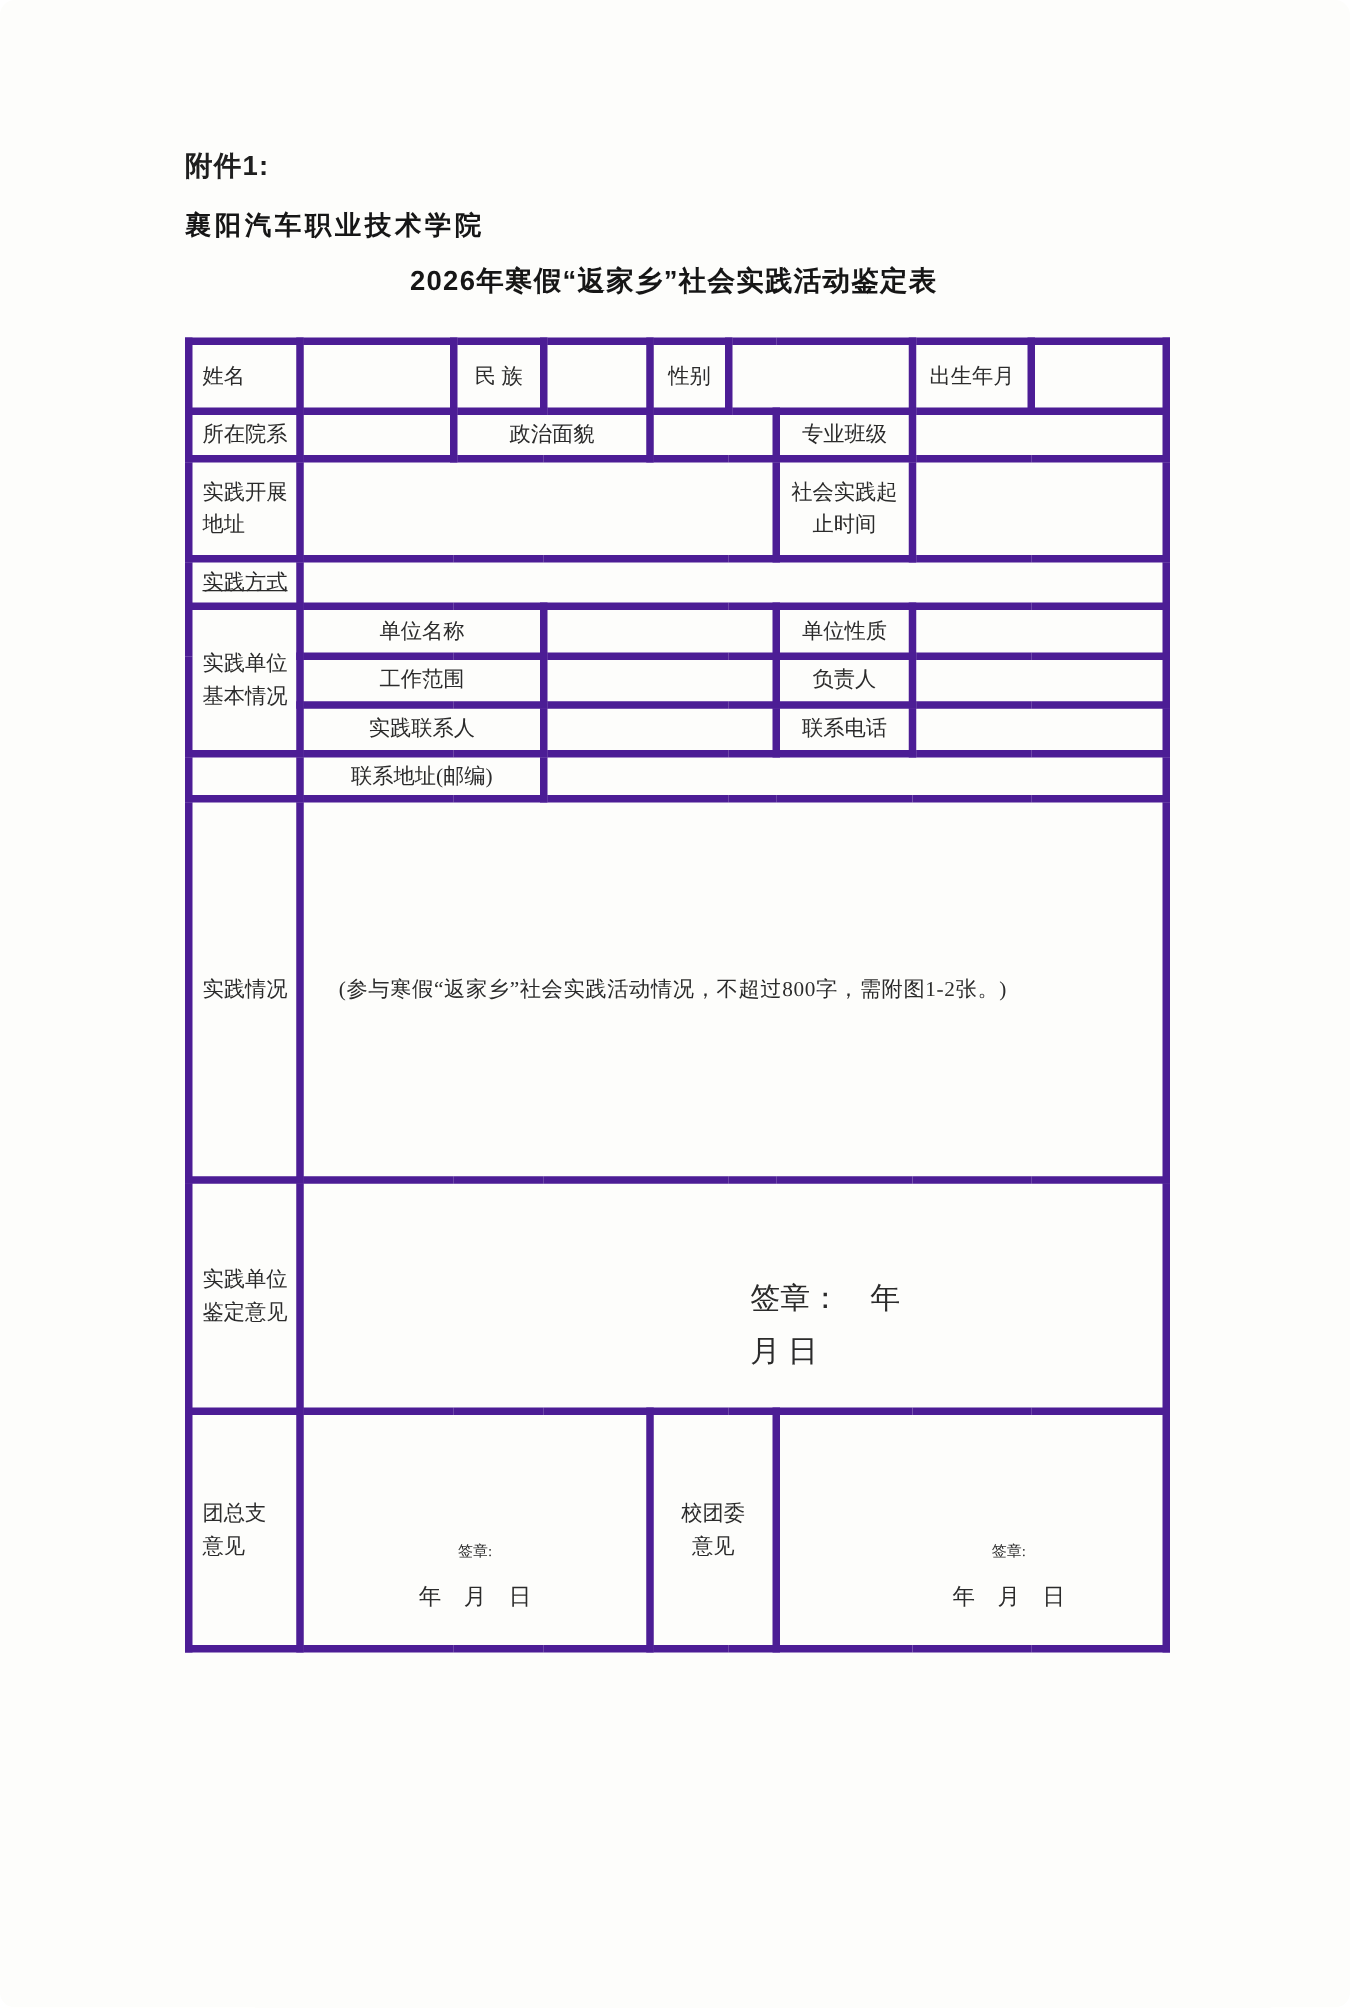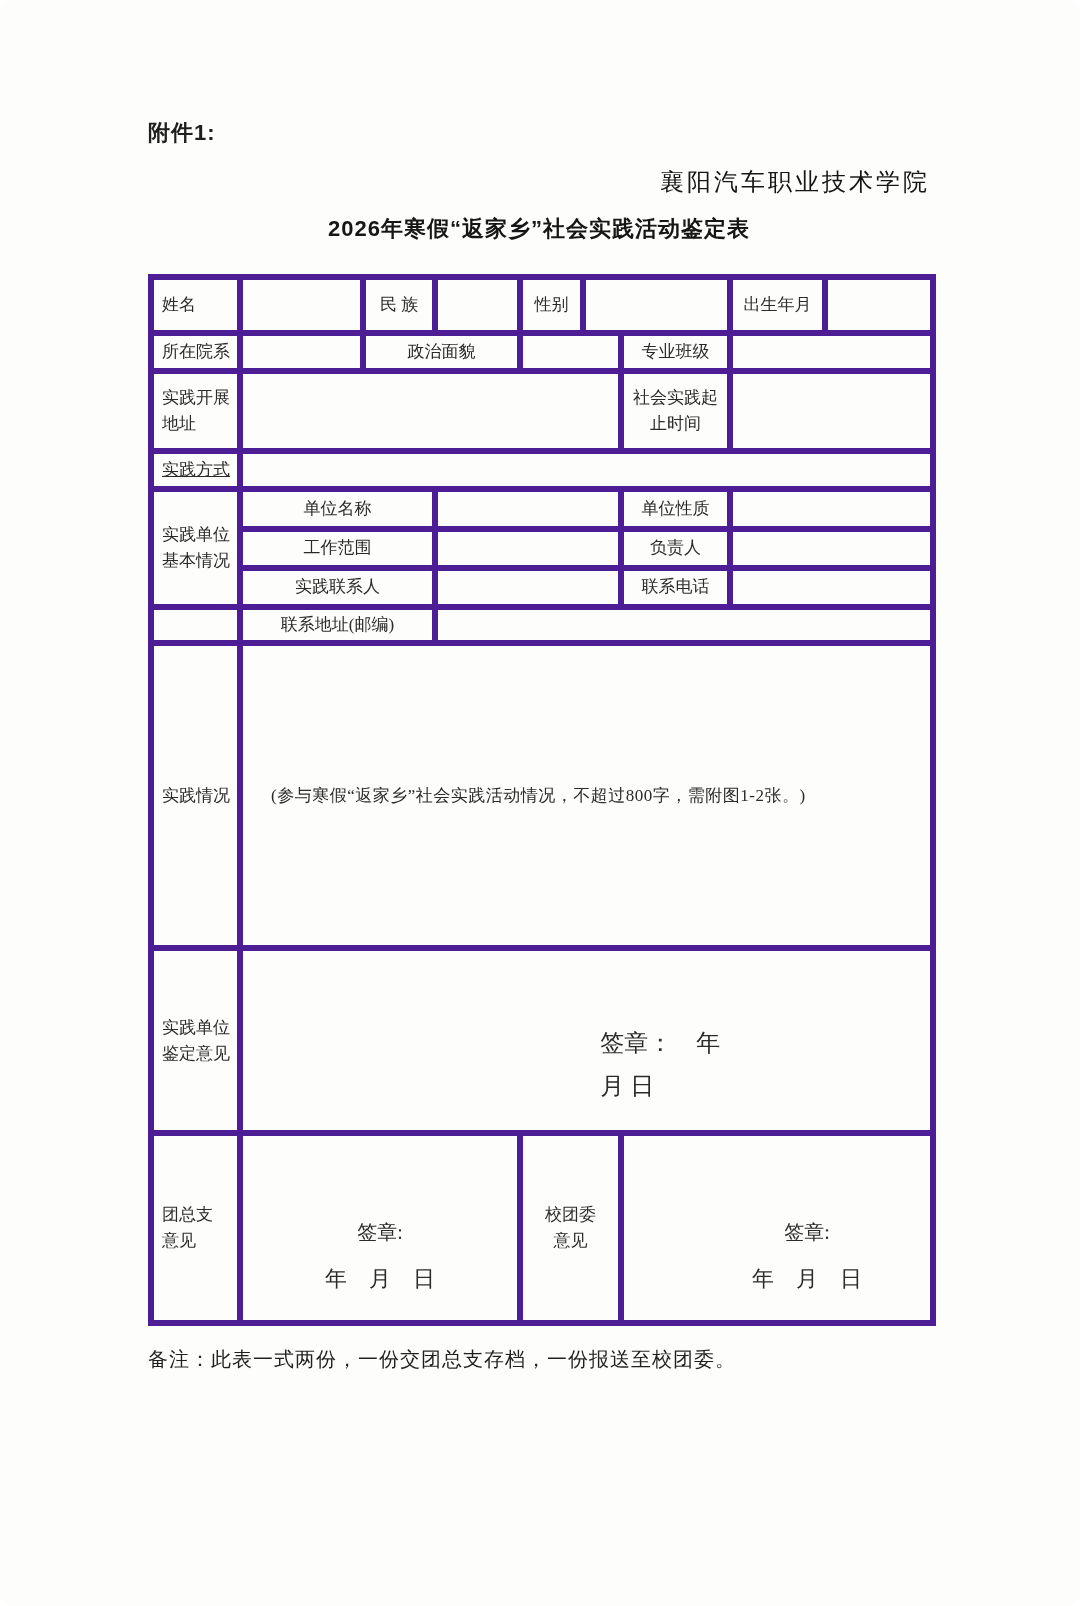--- a/index.html
+++ b/index.html
@@ -15,23 +15,23 @@
     padding:118px 150px 0 148px;
     position:relative;
     border-radius:12px;
   }
   .attachment {
     font-family:"Liberation Sans", sans-serif;
     font-weight:700; font-size:22px; color:#1f1f1f;
     margin-bottom:18px; letter-spacing:1px;
   }
   .title {
-    text-align:right;
+    text-align:left;
     font-family:"Liberation Sans", sans-serif;
-    font-weight:400; font-size:24px; color:#161616;
+    font-weight:700; font-size:21px; color:#161616;
     letter-spacing:3px; margin-bottom:16px;
   }
   .subtitle {
     text-align:center;
     font-family:"Liberation Sans", sans-serif;
     font-weight:700; font-size:22px; color:#161616;
     letter-spacing:1px; margin-bottom:30px;
   }
   table.form-table {
     width:782px;
@@ -60,22 +60,22 @@
   tr.r10 td { height:185px; }
   tr.r11 td { height:190px; }
   .hint-cell { padding-left:28px; }
   .hint { font-size:17px; letter-spacing:0.5px; }
   .opinion-cell { position:relative; }
   .unit-sign {
     position:absolute; left:52%; bottom:22px;
     font-size:24px; line-height:1.8; text-align:left;
   }
   td.sign-cell { vertical-align:bottom; text-align:center; padding-bottom:24px; }
-  .sign-line { margin-bottom:14px; font-size:20px; }
-  .date-line { font-size:22px; }
+  .sign-line { margin-bottom:14px; font-size:12px; }
+  .date-line { font-size:18px; }
   .sign-offset { transform:translateX(30px); }
   .note {
     margin-top:20px;
     font-size:20px; color:#1f1f1f;
     letter-spacing:1px;
     font-family:"Liberation Serif", serif;
   }
 </style>
 </head>
 <body>
@@ -205,15 +205,14 @@
       <td colspan="3" class="sign-cell">
         <div class="sign-offset">
           <div class="sign-line">签章:</div>
           <div class="date-line">年　月　日</div>
         </div>
       </td>
     </tr>
   </tbody>
     </table>
 
-  <div class="note">备注：此表一式两份，一份交团总支存档，一份报送至校团委。</div>
 
 </div>
 
 </body></html>

